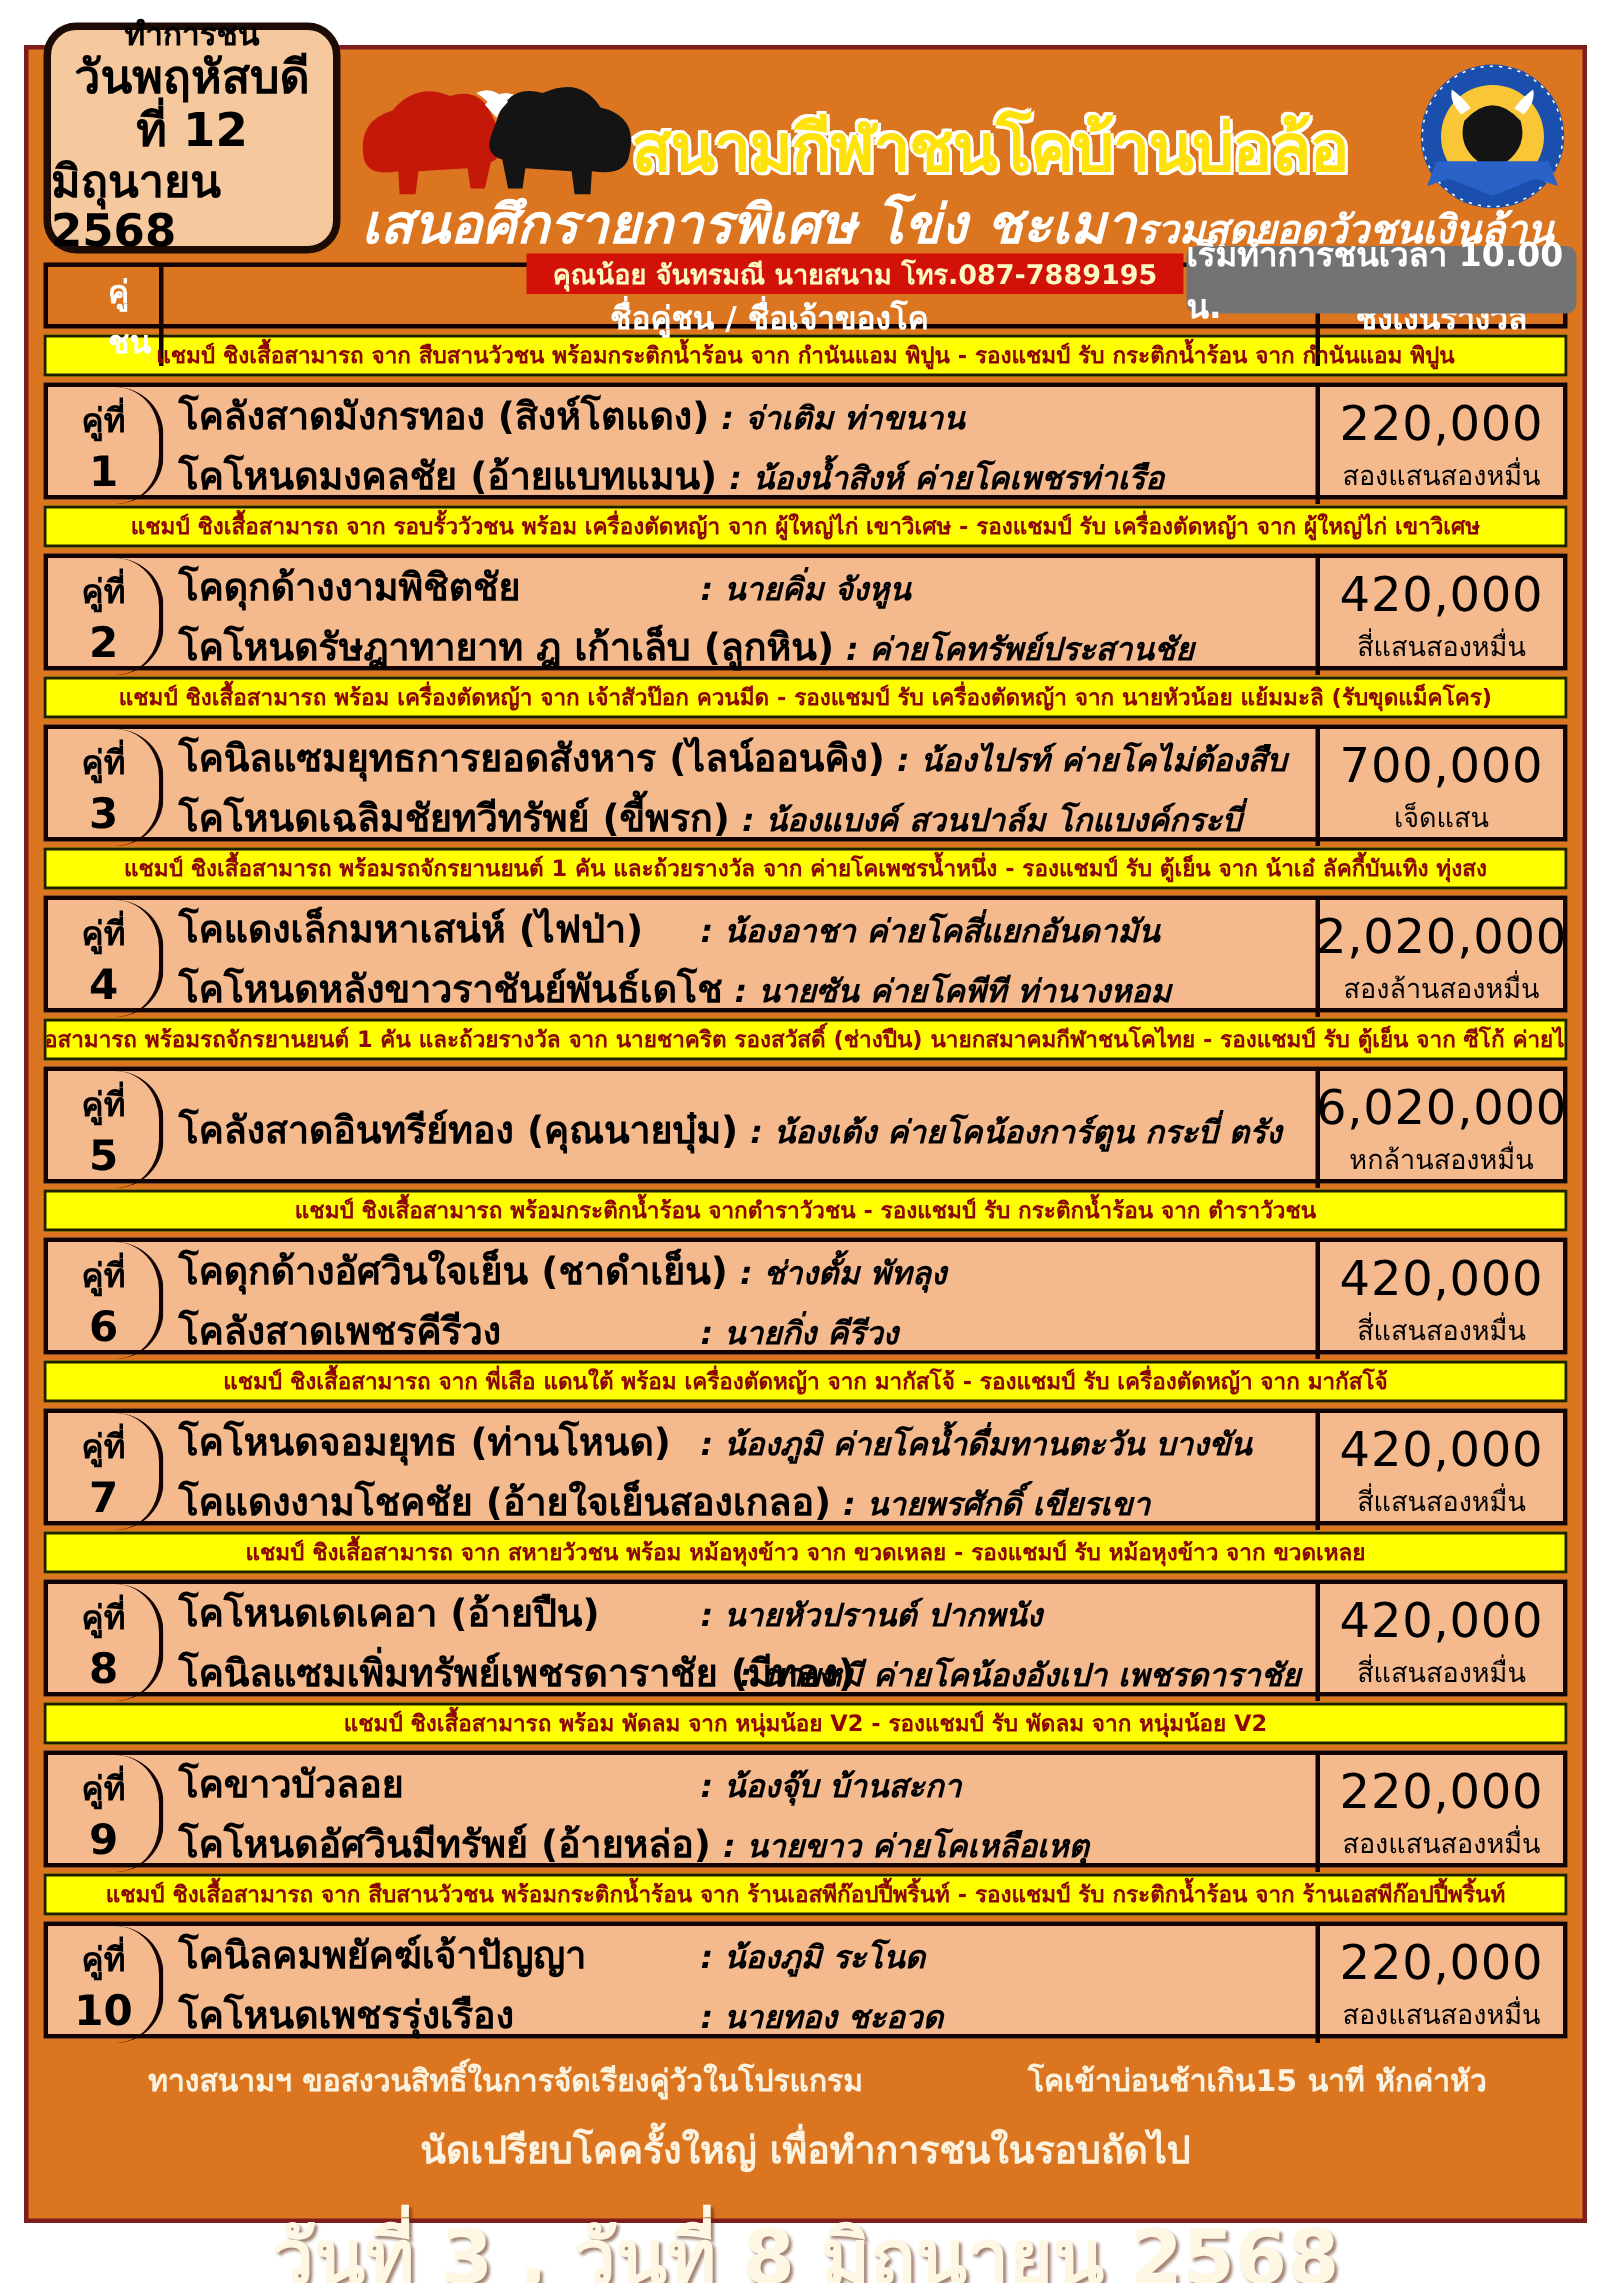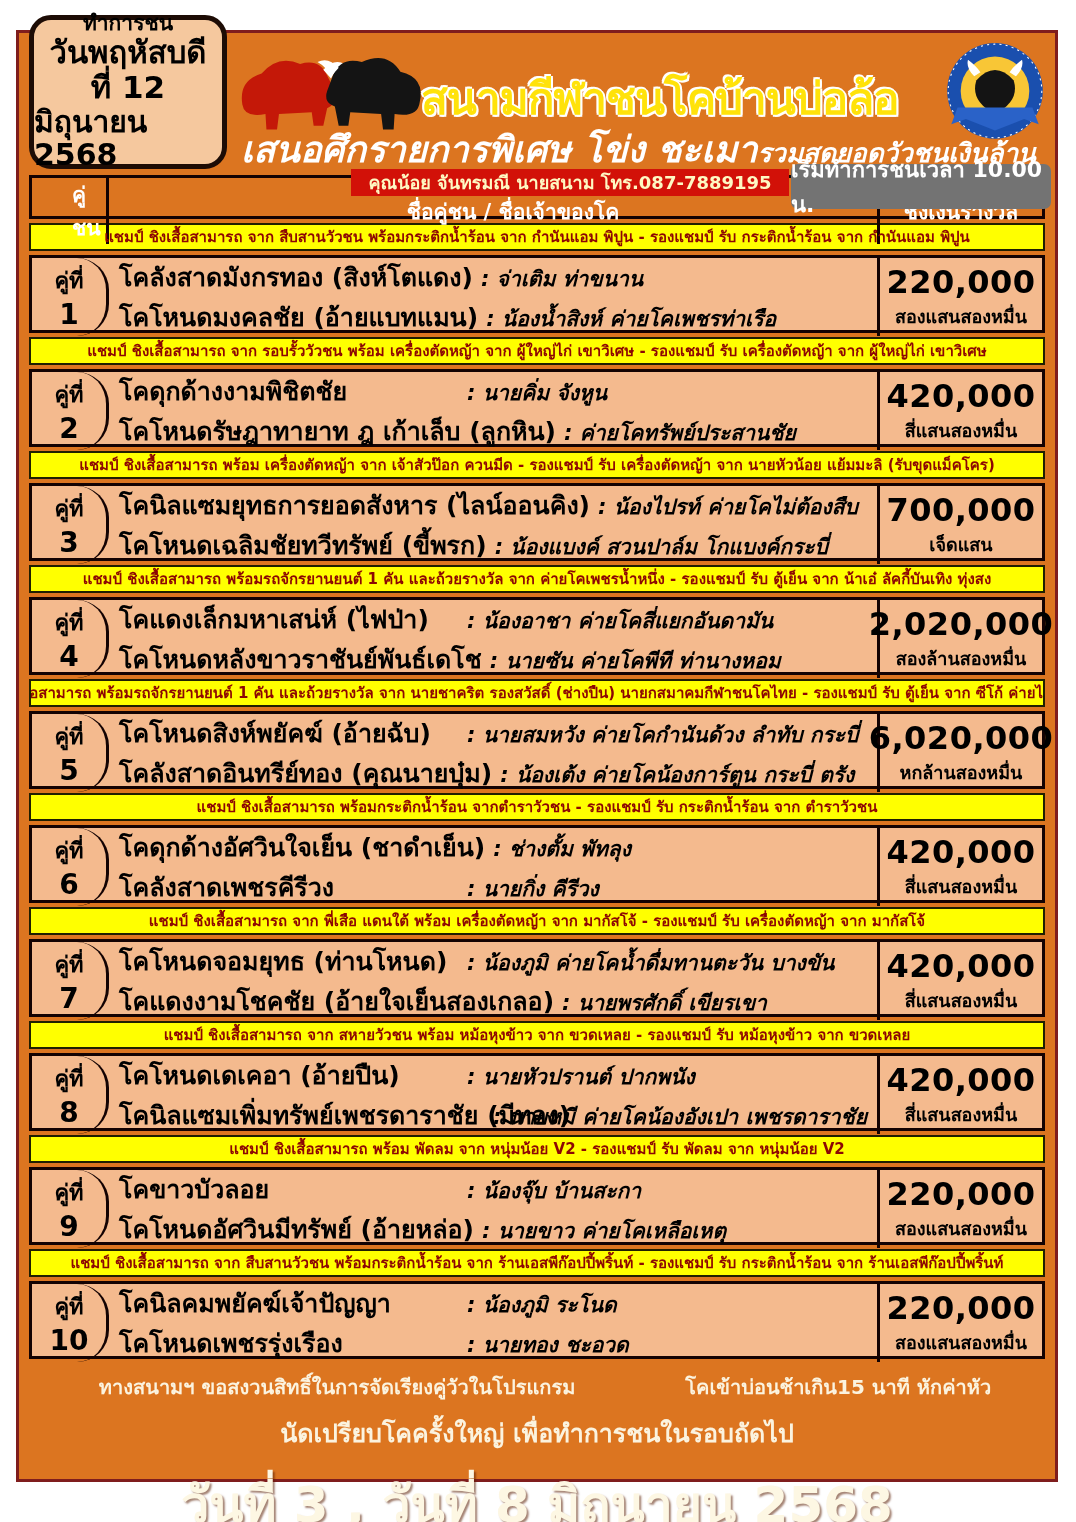--- a/index.html
+++ b/index.html
@@ -50,21 +50,21 @@
   .paircell { border-right: 3px solid #130202; display: flex; flex-direction: column;
     align-items: center; justify-content: space-between; padding: 5px 0; font-weight: bold; border-radius: 32px; }
   .pairlabel { font-size: 22px; }
   .pairno { font-size: 28px; }
   .namecell { border-right: 3px solid #130202; padding: 2px 10px; display: flex;
     flex-direction: column; justify-content: center; overflow: hidden; }
   .bline { display: flex; align-items: baseline; white-space: nowrap; }
   .bname { font-size: 25px; font-weight: bold; min-width: 340px; }
   .bowner { font-size: 21px; font-style: italic; font-weight: bold; padding-left: 8px; }
   .prizecell { display: flex; flex-direction: column; align-items: center;
-    justify-content: space-around; padding: 5px 2px; font-weight: bold; }
+    justify-content: space-around; padding: 5px 2px; font-weight: normal; }
   .pnum { font-size: 32px; letter-spacing: 0.5px; }
   .ptext { font-size: 18px; }
 
   
   .footer { text-align: center; color: #fbf3df; font-weight: bold; }
   .f1 { display: flex; justify-content: center; gap: 110px; font-size: 20px;
     margin-top: 12px; white-space: nowrap; padding-left: 16px; }
   .f2 { font-size: 25px; margin-top: 10px; }
   .f3 { font-size: 50px; margin-top: 12px; color: #fdf7e3;
     text-shadow: 2px 2px 2px rgba(90,30,0,0.55); }
@@ -208,24 +208,20 @@
     </div>
 
     <div class="strip">แชมป์ ชิงเสื้อสามารถ พร้อมรถจักรยานยนต์ 1 คัน และถ้วยรางวัล จาก นายชาคริต รองสวัสดิ์ (ช่างปืน) นายกสมาคมกีฬาชนโคไทย  - รองแชมป์ รับ ตู้เย็น จาก ซีโก้ ค่ายไก่ คลองน้อย</div>
     <div class="match">
       <div class="paircell">
         <div class="pairlabel">คู่ที่</div>
         <div class="pairno">5</div>
       </div>
       <div class="namecell">
         <div class="bline">
-            <span class="bname">โคโหนดสิงห์พยัคฆ์ (อ้ายฉับ)</span>
-            <span class="bowner">: นายสมหวัง ค่ายโคกำนันด้วง ลำทับ กระบี่</span>
-          </div>
-        <div class="bline">
             <span class="bname">โคลังสาดอินทรีย์ทอง (คุณนายบุ๋ม)</span>
             <span class="bowner">: น้องเต้ง ค่ายโคน้องการ์ตูน กระบี่ ตรัง</span>
           </div>
       </div>
       <div class="prizecell">
         <div class="pnum">6,020,000</div>
         <div class="ptext">หกล้านสองหมื่น</div>
       </div>
     </div>
 

